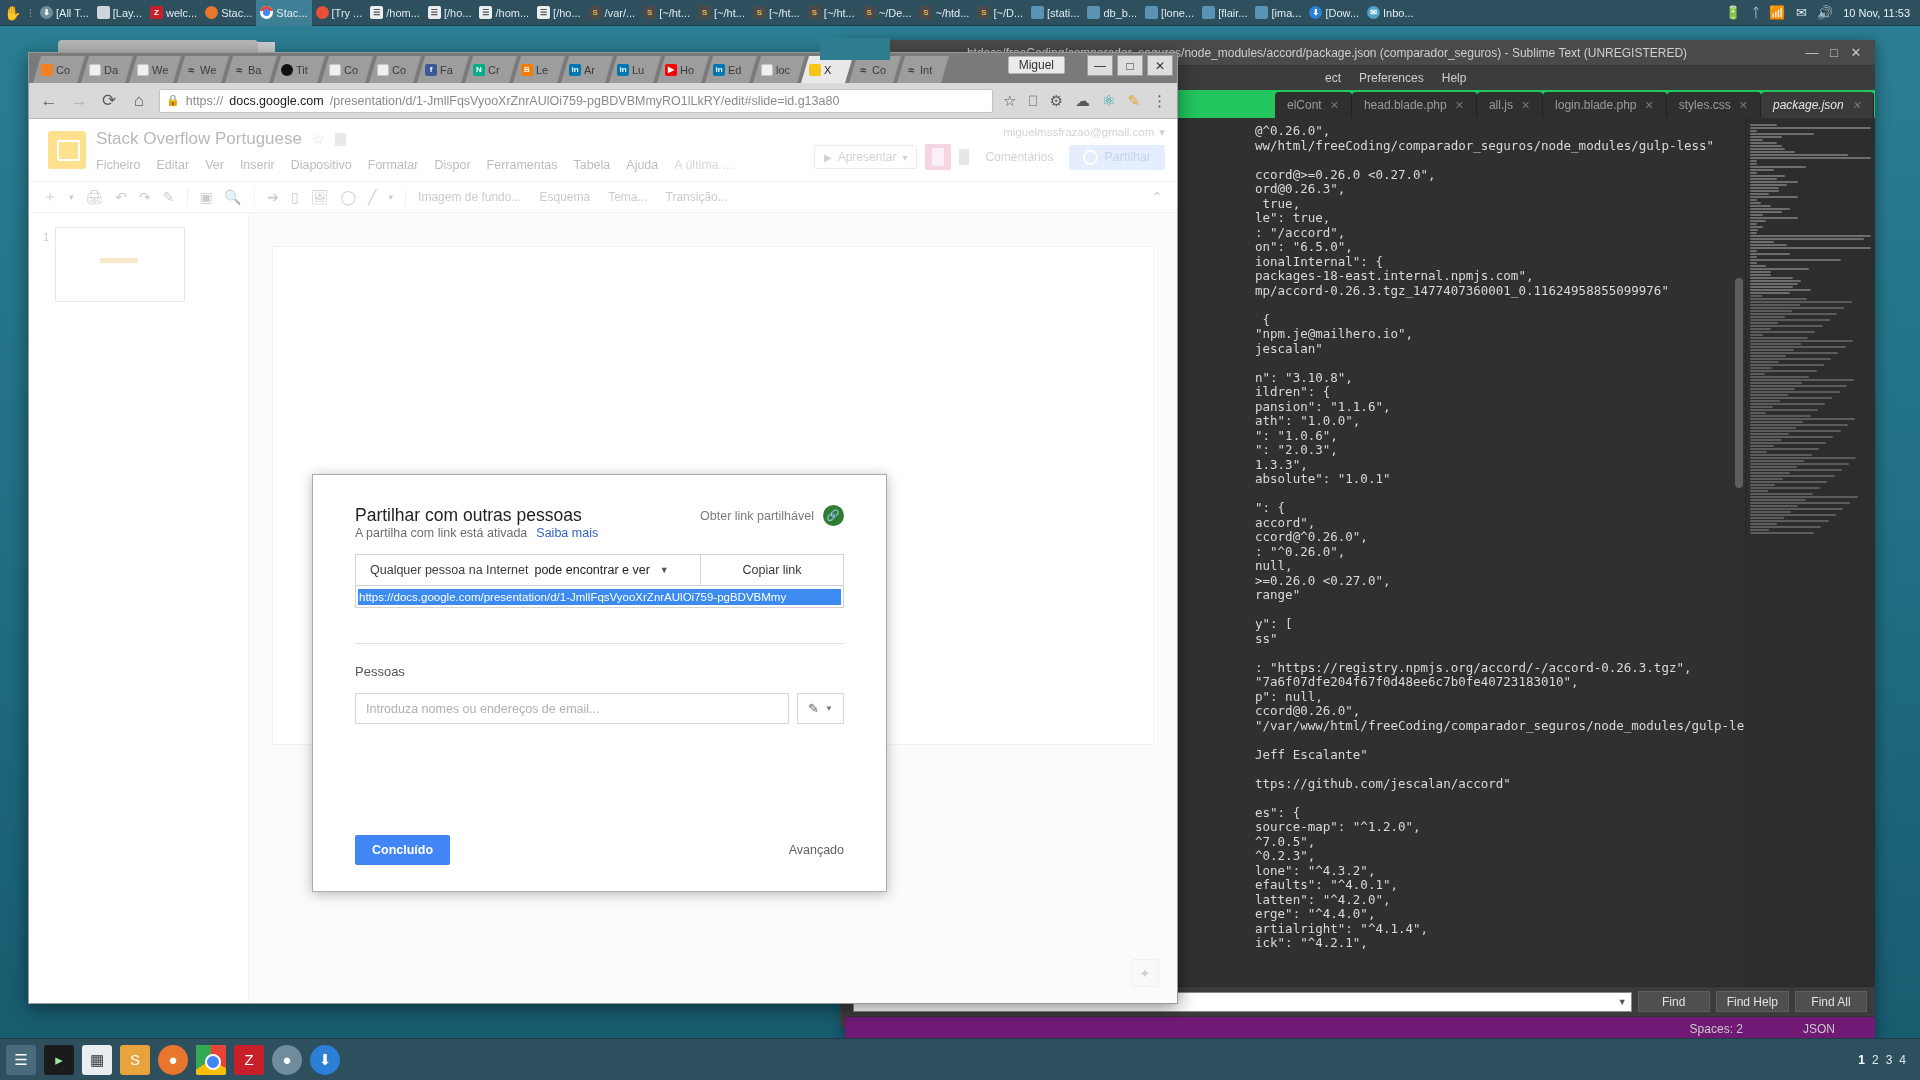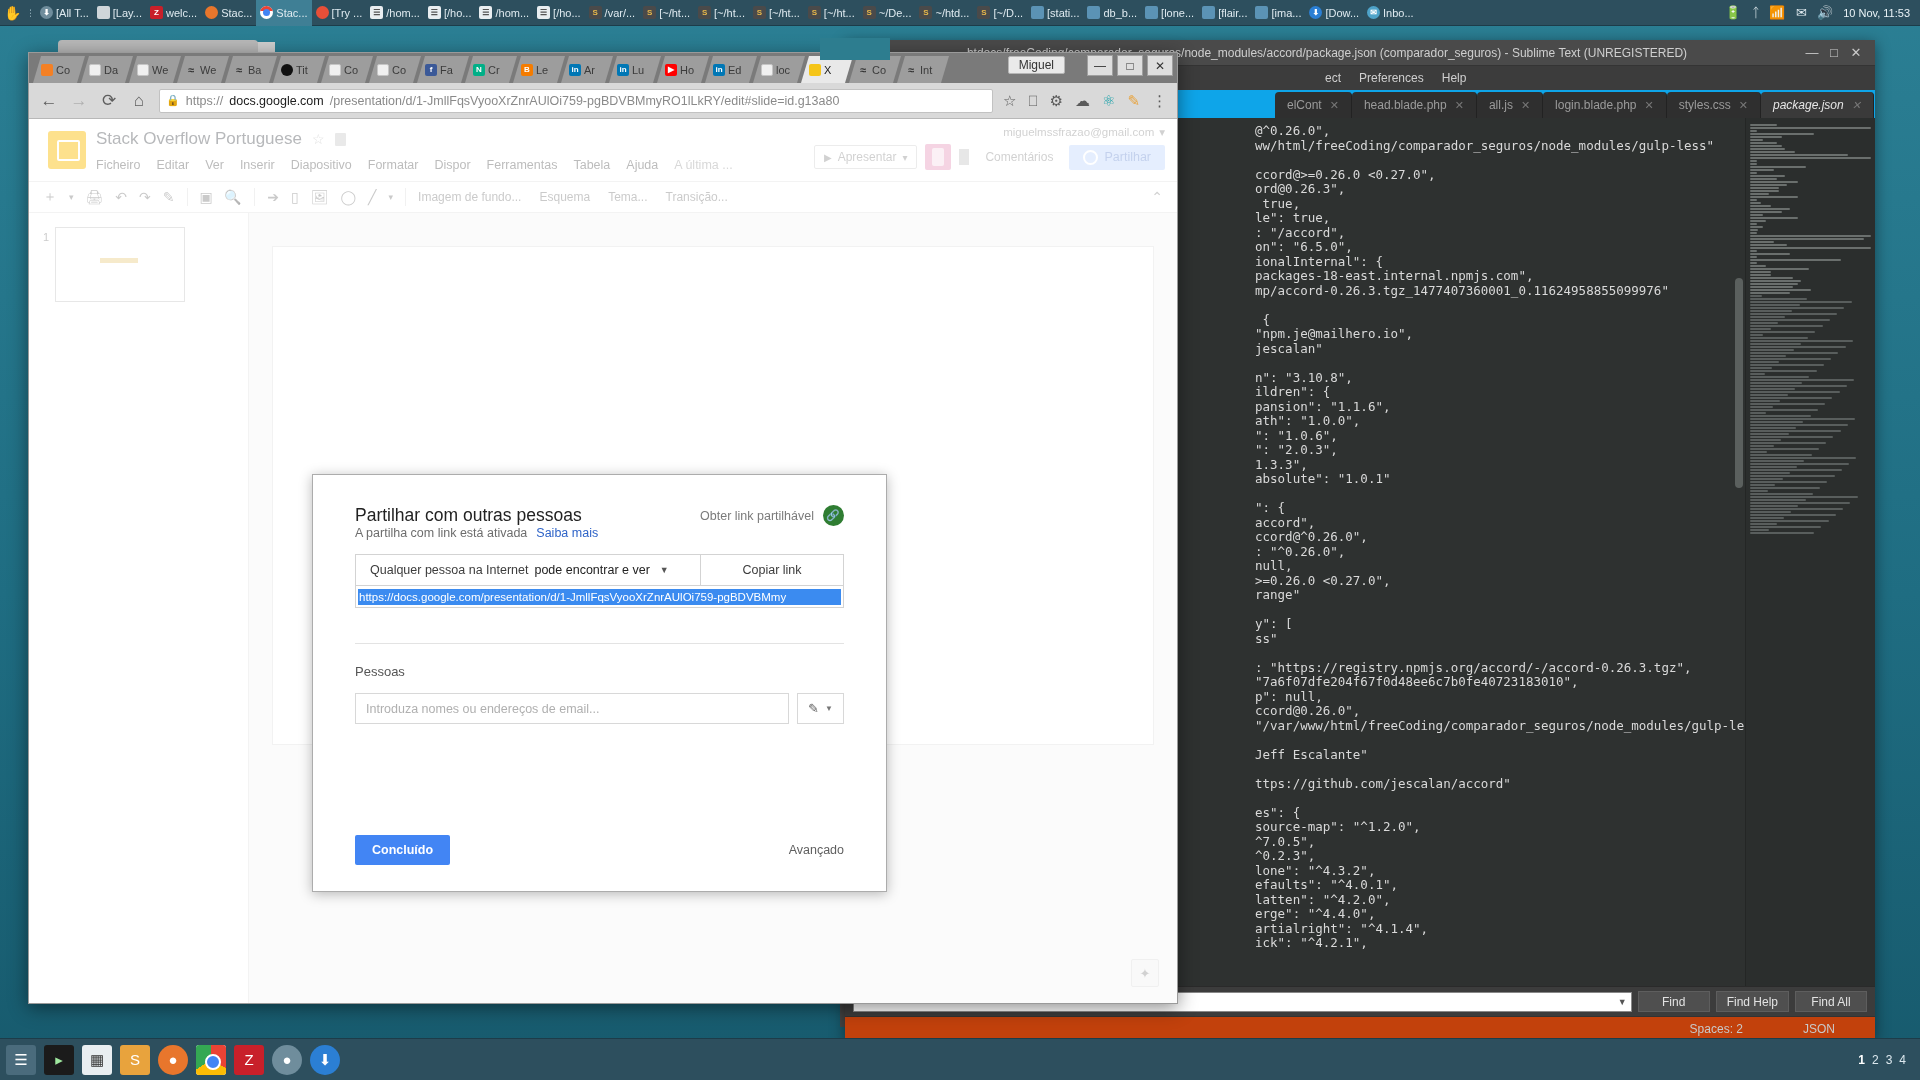--- a/index.html
+++ b/index.html
@@ -112,21 +112,21 @@
   .sub-title-text {
     flex: 1; text-align: center; overflow: hidden;
     white-space: nowrap; text-overflow: ellipsis; color: #cfcfcf;
   }
   .sub-wbtn { width: 22px; text-align: center; color: #c9c9c9; font-size: 13px; }
   .sub-menu {
     height: 24px; background: #3c3c3c; display: flex; align-items: center;
     gap: 18px; padding-left: 480px; font-size: 12px; color: #cfcfcf;
   }
   .sub-tabs {
-    height: 28px; background: #0ea5e9; display: flex; align-items: flex-end;
+    height: 28px; background: #22c55e; display: flex; align-items: flex-end;
     font-size: 12px; padding-left: 430px;
   }
   .sub-tab {
     height: 26px; padding: 0 12px; display: flex; align-items: center; gap: 8px;
     background: #2f2f2f; color: #9b9b9b; border-right: 1px solid #222;
     border-radius: 4px 4px 0 0; white-space: nowrap;
   }
   .sub-tab.active { background: #3a3a3a; color: #e6e6e6; font-style: italic; }
   .sub-tab .x { color: #777; font-size: 11px; }
   .sub-body { flex: 1; display: flex; background: #2e3130; position: relative; overflow: hidden; }
@@ -150,21 +150,21 @@
     font-size: 12px; padding: 0 4px; display: flex; align-items: center;
     color: #333; position: relative;
   }
   .find-input .caretdn { position: absolute; right: 4px; color: #555; font-size: 9px;}
   .find-btn {
     height: 21px; min-width: 72px; padding: 0 10px;
     background: #4f4f4f; border: 1px solid #5e5e5e; color: #e2e2e2;
     font-size: 12px; display: flex; align-items: center; justify-content: center;
   }
   .sub-status {
-    height: 24px; background: #c2410c; display: flex; align-items: center;
+    height: 24px; background: #701a75; display: flex; align-items: center;
     justify-content: flex-end; gap: 60px; padding-right: 40px;
     font-size: 12px; color: #c9c9c9; border-top: 1px solid #333;
   }
   .sub-linecol {
     position: absolute; left: 0; bottom: 0; height: 24px;
     display: flex; align-items: center; padding-left: 800px;
     font-size: 12px; color: #c9c9c9;
   }
 
   

